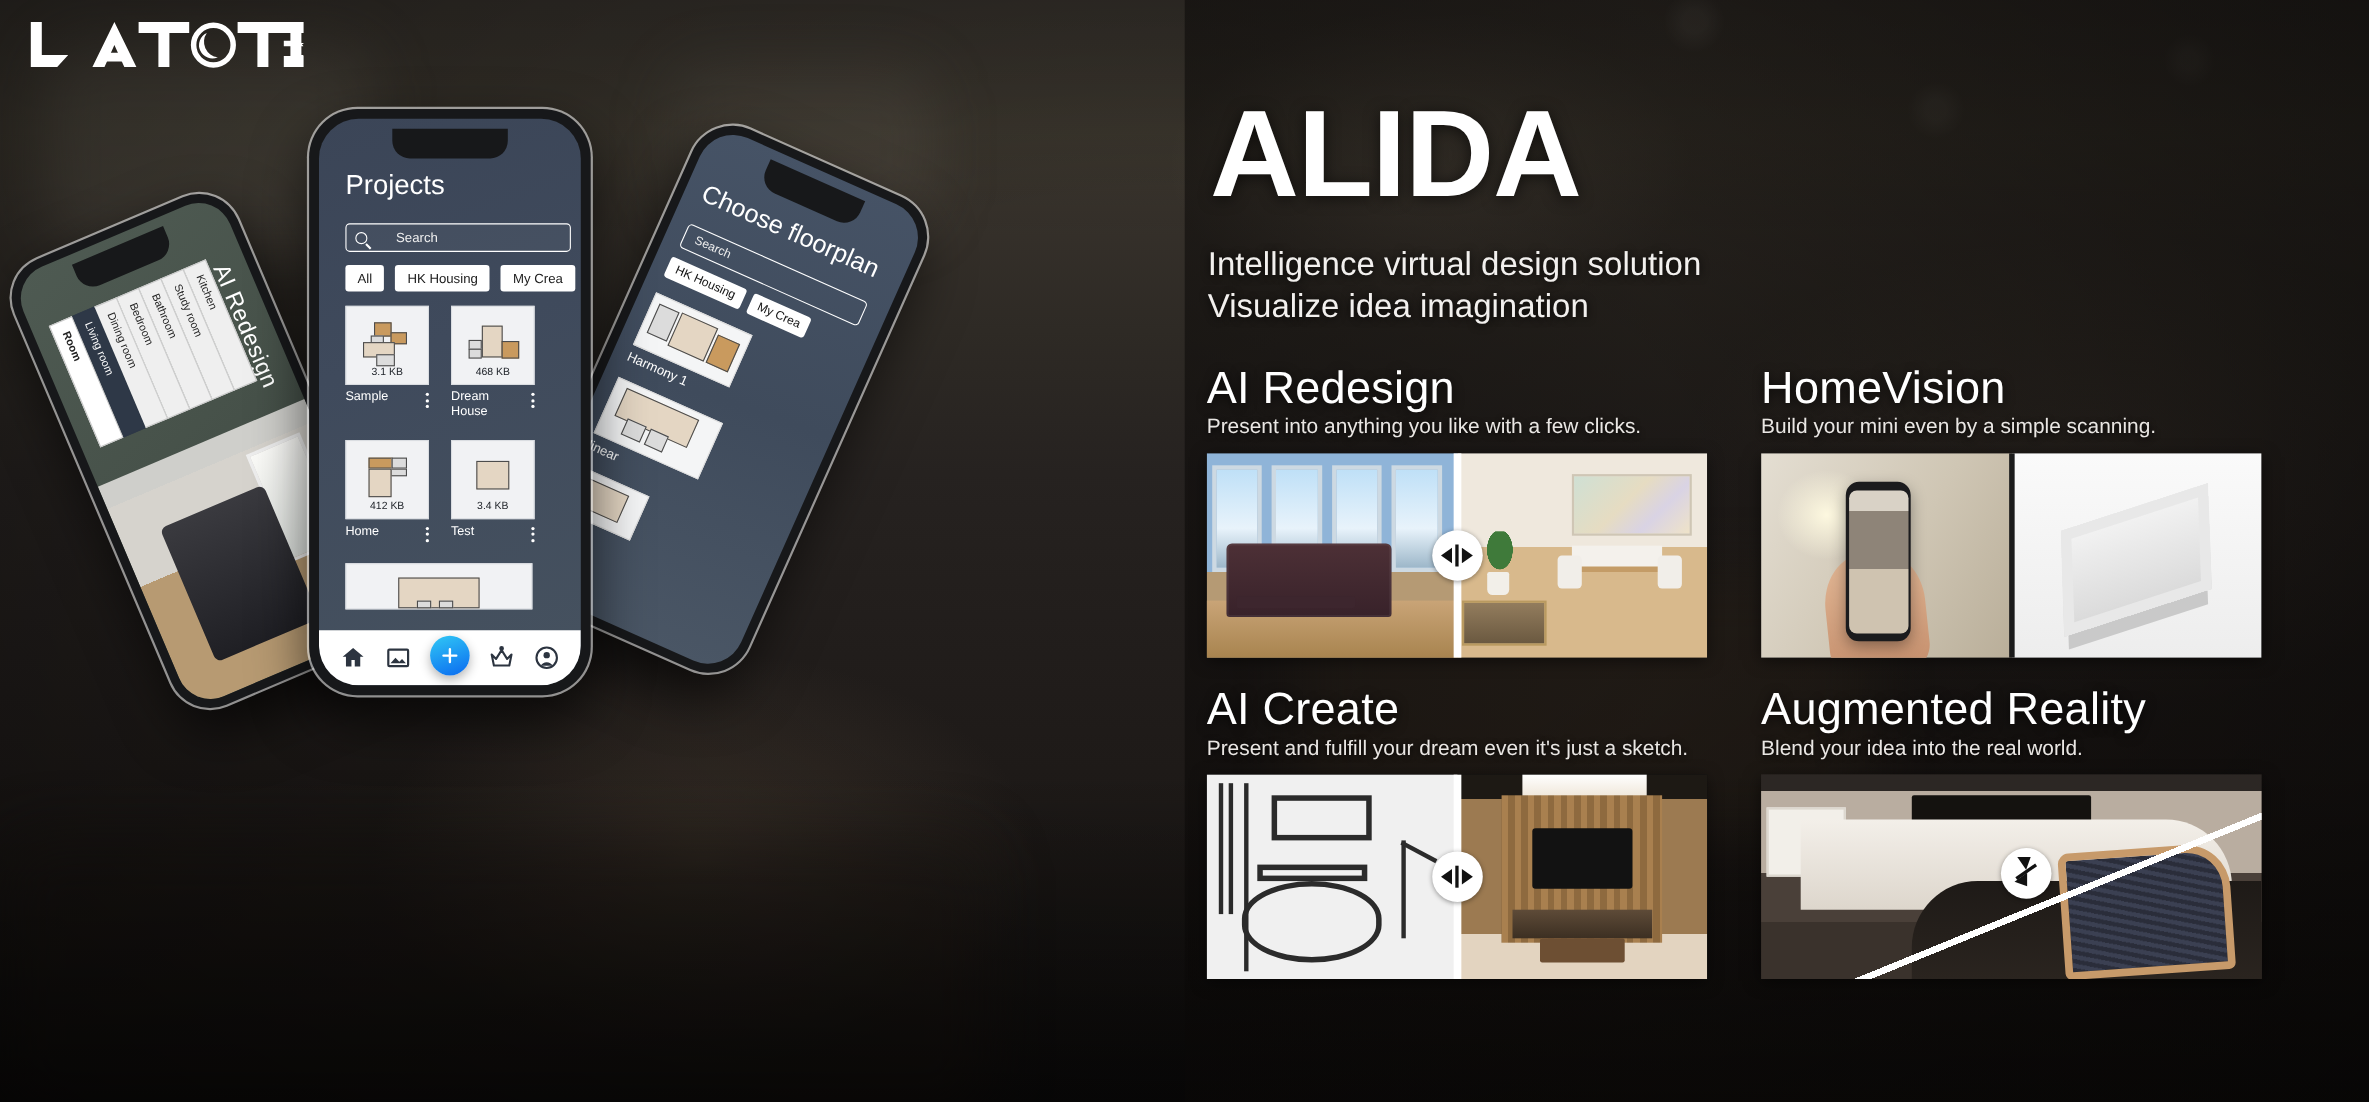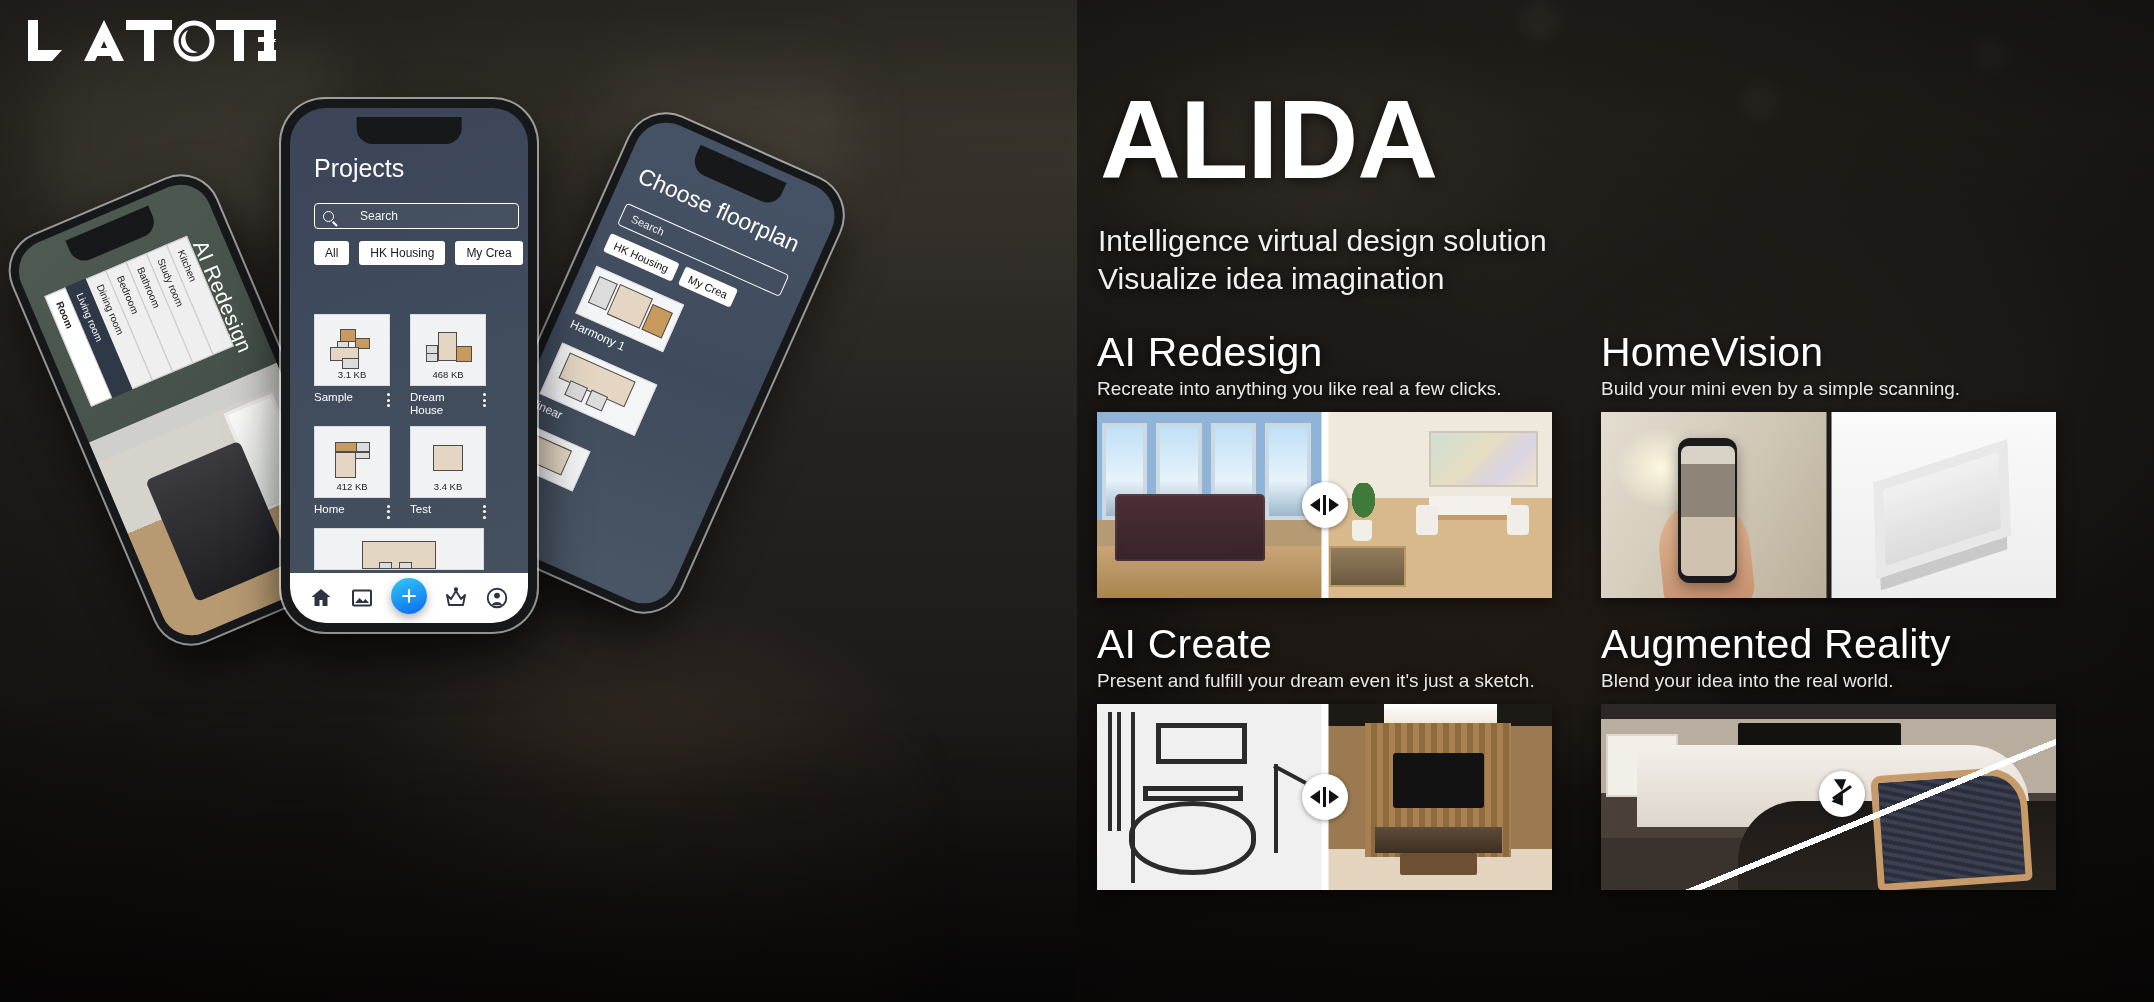--- a/index.html
+++ b/index.html
@@ -214,21 +214,21 @@
   .pm-search .sq { width:11px; height:11px; border:1.6px solid #fff; border-radius:50%; position:relative; flex:0 0 auto; }
   .pm-search .sq:after { content:''; position:absolute; right:-5px; bottom:-4px; width:6px; height:1.6px; background:#fff; transform:rotate(45deg); }
   .pm-search .ph { font-size:12px; color:#f0f0f0; margin-left:20px; }
 
   .pm-chips { position:absolute; left:24px; top:133px; display:flex; gap:10px; }
   .chip {
     background:#fff; color:#1b1b1b; font-size:12px; padding:5px 11px;
     border-radius:3px; white-space:nowrap;
   }
 
-  .pm-grid { position:absolute; left:24px; top:170px; width:210px; display:flex; flex-wrap:wrap; gap:9px 20px;margin-top:36px; }
+  .pm-grid { position:absolute; left:24px; top:170px; width:210px; display:flex; flex-wrap:wrap; gap:19px 20px; }
   .card { width:76px; }
   .card .thumb {
     width:76px; height:72px; background:#f1f2f4; border:1px solid #dadde1;
     position:relative; display:flex; align-items:center; justify-content:center;
   }
   .card .plan { width:52px; height:42px; position:relative; }
   .card .kb { position:absolute; left:0; bottom:5px; width:100%; text-align:center;
     font-size:9.5px; color:#21252b; }
   .card .meta { display:flex; align-items:flex-start; justify-content:space-between;
     margin-top:5px; }
@@ -347,21 +347,21 @@
   <div class="right-panel"></div>
 
   <div class="alida">ALIDA</div>
   <div class="tagline">
     <div>Intelligence virtual design solution</div>
     <div>Visualize idea imagination</div>
   </div>
 
   <div class="feat c1 r1">
     <div class="feat-title">AI Redesign</div>
-    <div class="feat-sub">Recreate into anything you like real a few clicks.</div>
+    <div class="feat-sub">Present into anything you like with a few clicks.</div>
     <div class="feat-img">
       <div class="half l rd-l">
         <div class="win" style="left:2%"></div>
         <div class="win" style="left:26%"></div>
         <div class="win" style="left:50%"></div>
         <div class="win" style="left:74%"></div>
         <div class="floor"></div>
         <div class="sofa">
             <div class="sofa-seat"></div>
           </div>

